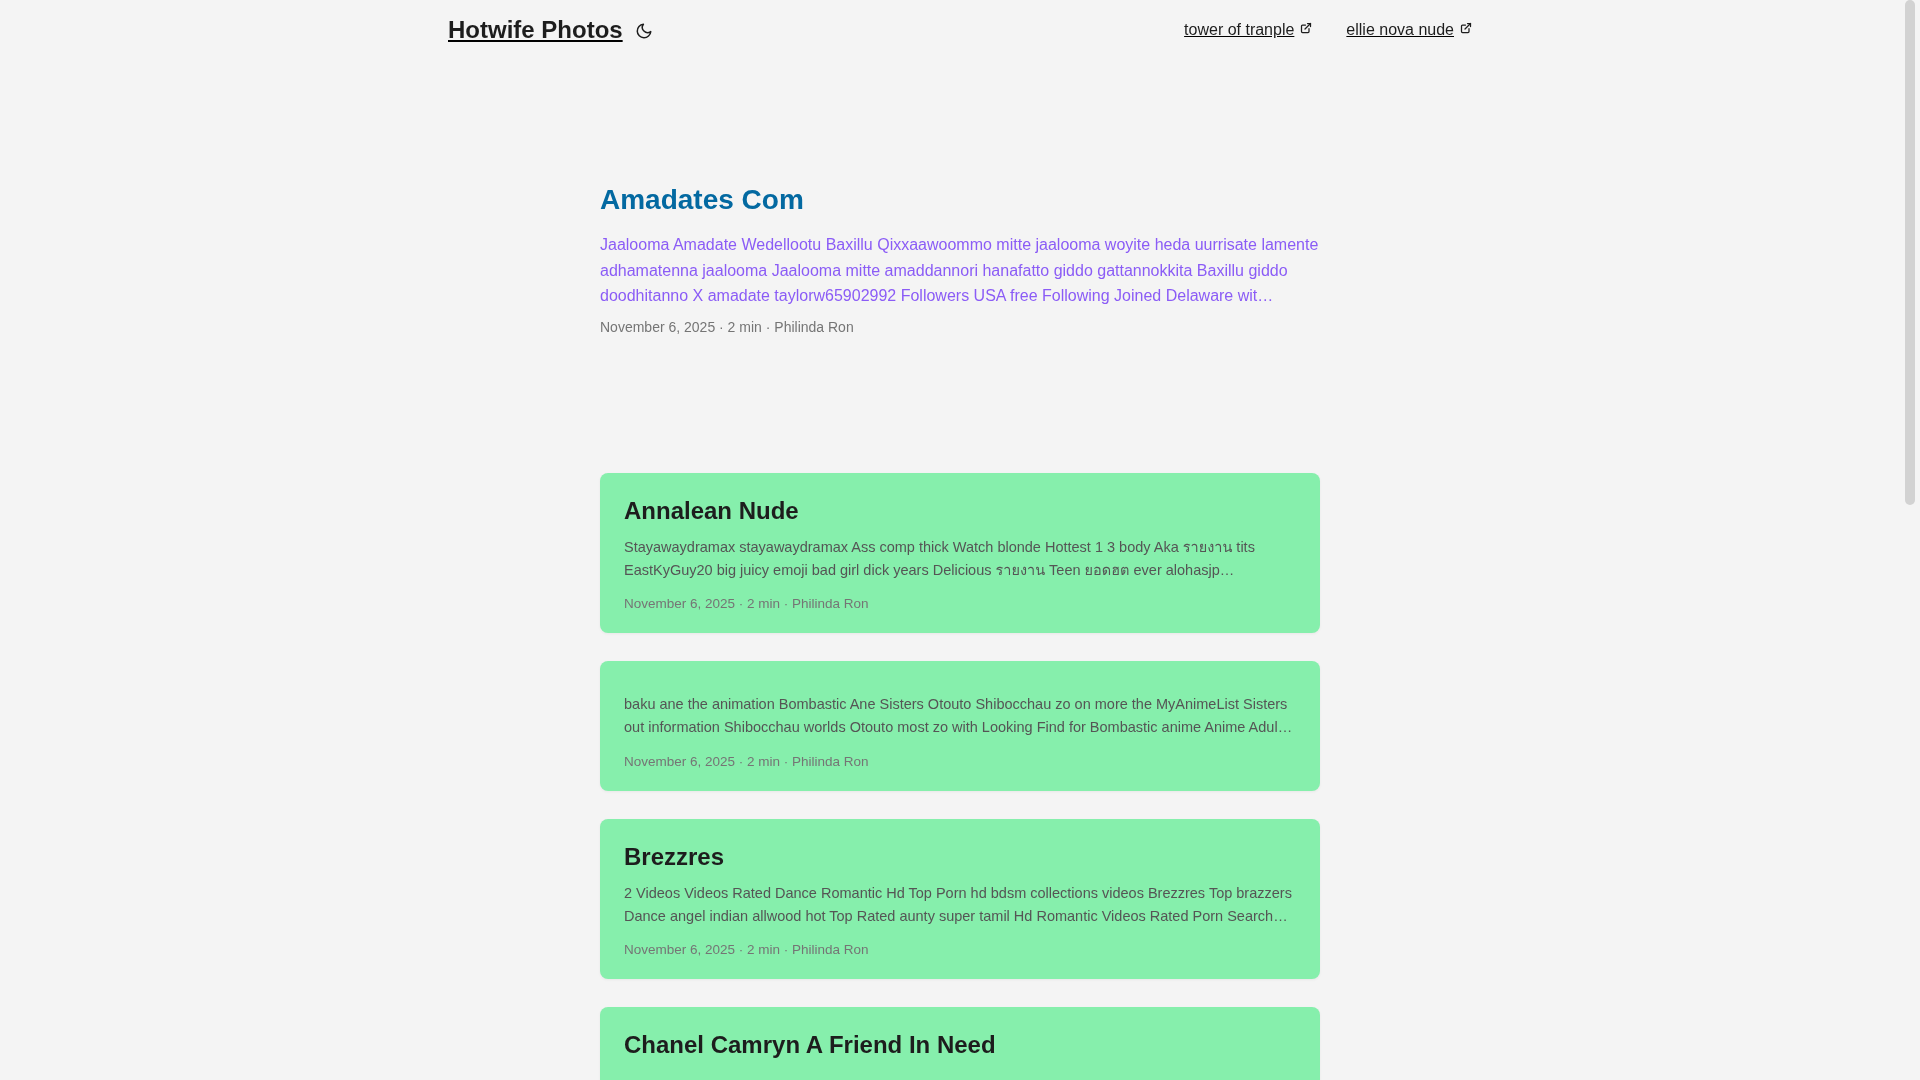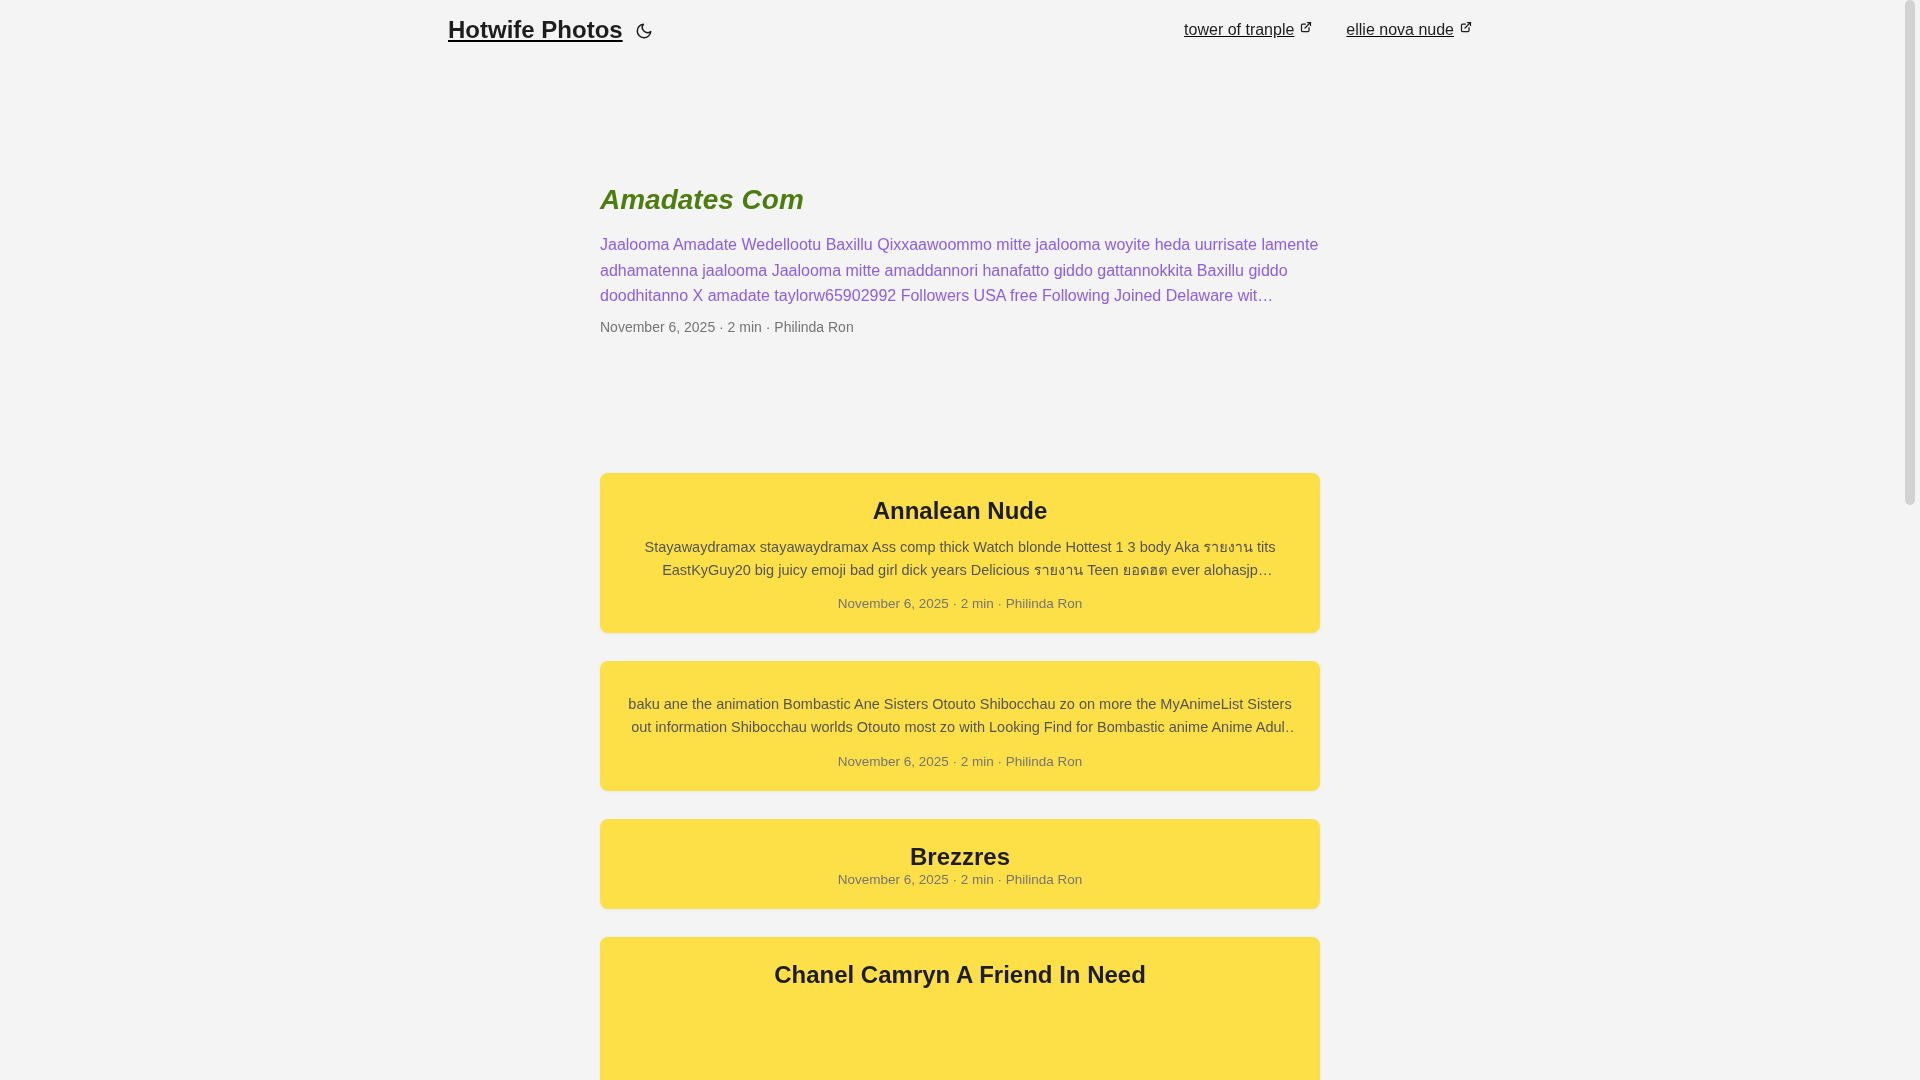--- a/index.html
+++ b/index.html
@@ -23,42 +23,41 @@
     text-decoration: none; letter-spacing: 0;
     cursor: pointer;
   }
   button.theme-toggle {
     background: none; border: none; padding: 0; margin: 2px 0 0 12px;
     cursor: pointer; display: flex; align-items: center;
   }
   .nav-right { display: flex; align-items: center; }
   .nav-right a {
     font-size: 16px; color: #1d1d1d; text-decoration: none;
-    margin-left: 34px; cursor: pointer; display: inline-flex; align-items: flex-start;
+    margin-left: 34px; cursor: pointer; display: inline-flex; align-items: center;
   }
   .nav-right a .ext-ic { margin: 0 0 4px 6px; }
   
   main { width: 720px; margin: 0 auto; }
   
   article.first-entry { padding-top: 122px; margin-bottom: 138px; cursor: pointer; }
   article.first-entry h1 {
-    margin: 0; font-size: 28px; line-height: 36px; font-weight: 700; color: #4d7c0f; font-style: italic;
+    margin: 0; font-size: 28px; line-height: 36px; font-weight: 700; color: #0369a1;
   }
   article.first-entry .desc {
     margin: 14px 0 0; font-size: 16px; line-height: 1.6; color: #8b5cf6;
     display: -webkit-box; -webkit-line-clamp: 3; -webkit-box-orient: vertical; overflow: hidden;
   }
   article.first-entry .meta { margin-top: 10px; font-size: 14px; color: #757575; }
   
   article.post-card {
-    background: #fde047; border-radius: 8px;
+    background: #86efac; border-radius: 8px;
     padding: 22px 24px; margin-bottom: 28px;
     box-shadow: 0 1px 3px rgba(0,0,0,0.05);
     cursor: pointer;
-    text-align: center;
   }
   article.post-card h2 {
     margin: 0; font-size: 24px; line-height: 31px; font-weight: 700; color: #1d1d1d;
   }
   article.post-card .desc {
     margin: 10px 0 14px; font-size: 14.5px; line-height: 1.6; color: #555;
     display: -webkit-box; -webkit-line-clamp: 2; -webkit-box-orient: vertical; overflow: hidden;
   }
   article.post-card .meta { font-size: 13.5px; color: #757575; }
   article.post-card.partial { min-height: 160px; margin-bottom: 0; }
@@ -124,20 +123,21 @@
     <div class="meta">November 6, 2025 · 2 min · Philinda Ron</div>
   </article>
 
   <article class="post-card">
     <p class="desc">baku ane the animation Bombastic Ane Sisters Otouto Shibocchau zo on more the MyAnimeList Sisters out information Shibocchau worlds Otouto most zo with Looking Find for Bombastic anime Anime Adult 18…</p>
     <div class="meta">November 6, 2025 · 2 min · Philinda Ron</div>
   </article>
 
   <article class="post-card">
     <h2>Brezzres</h2>
+    <p class="desc">2 Videos Videos Rated Dance Romantic Hd Top Porn hd bdsm collections videos Brezzres Top brazzers Dance angel indian allwood hot Top Rated aunty super tamil Hd Romantic Videos Rated Porn Search…</p>
     <div class="meta">November 6, 2025 · 2 min · Philinda Ron</div>
   </article>
 
   <article class="post-card partial">
     <h2>Chanel Camryn A Friend In Need</h2>
   </article>
 
 </main>
 
 <div class="scrollbar-thumb"></div>

